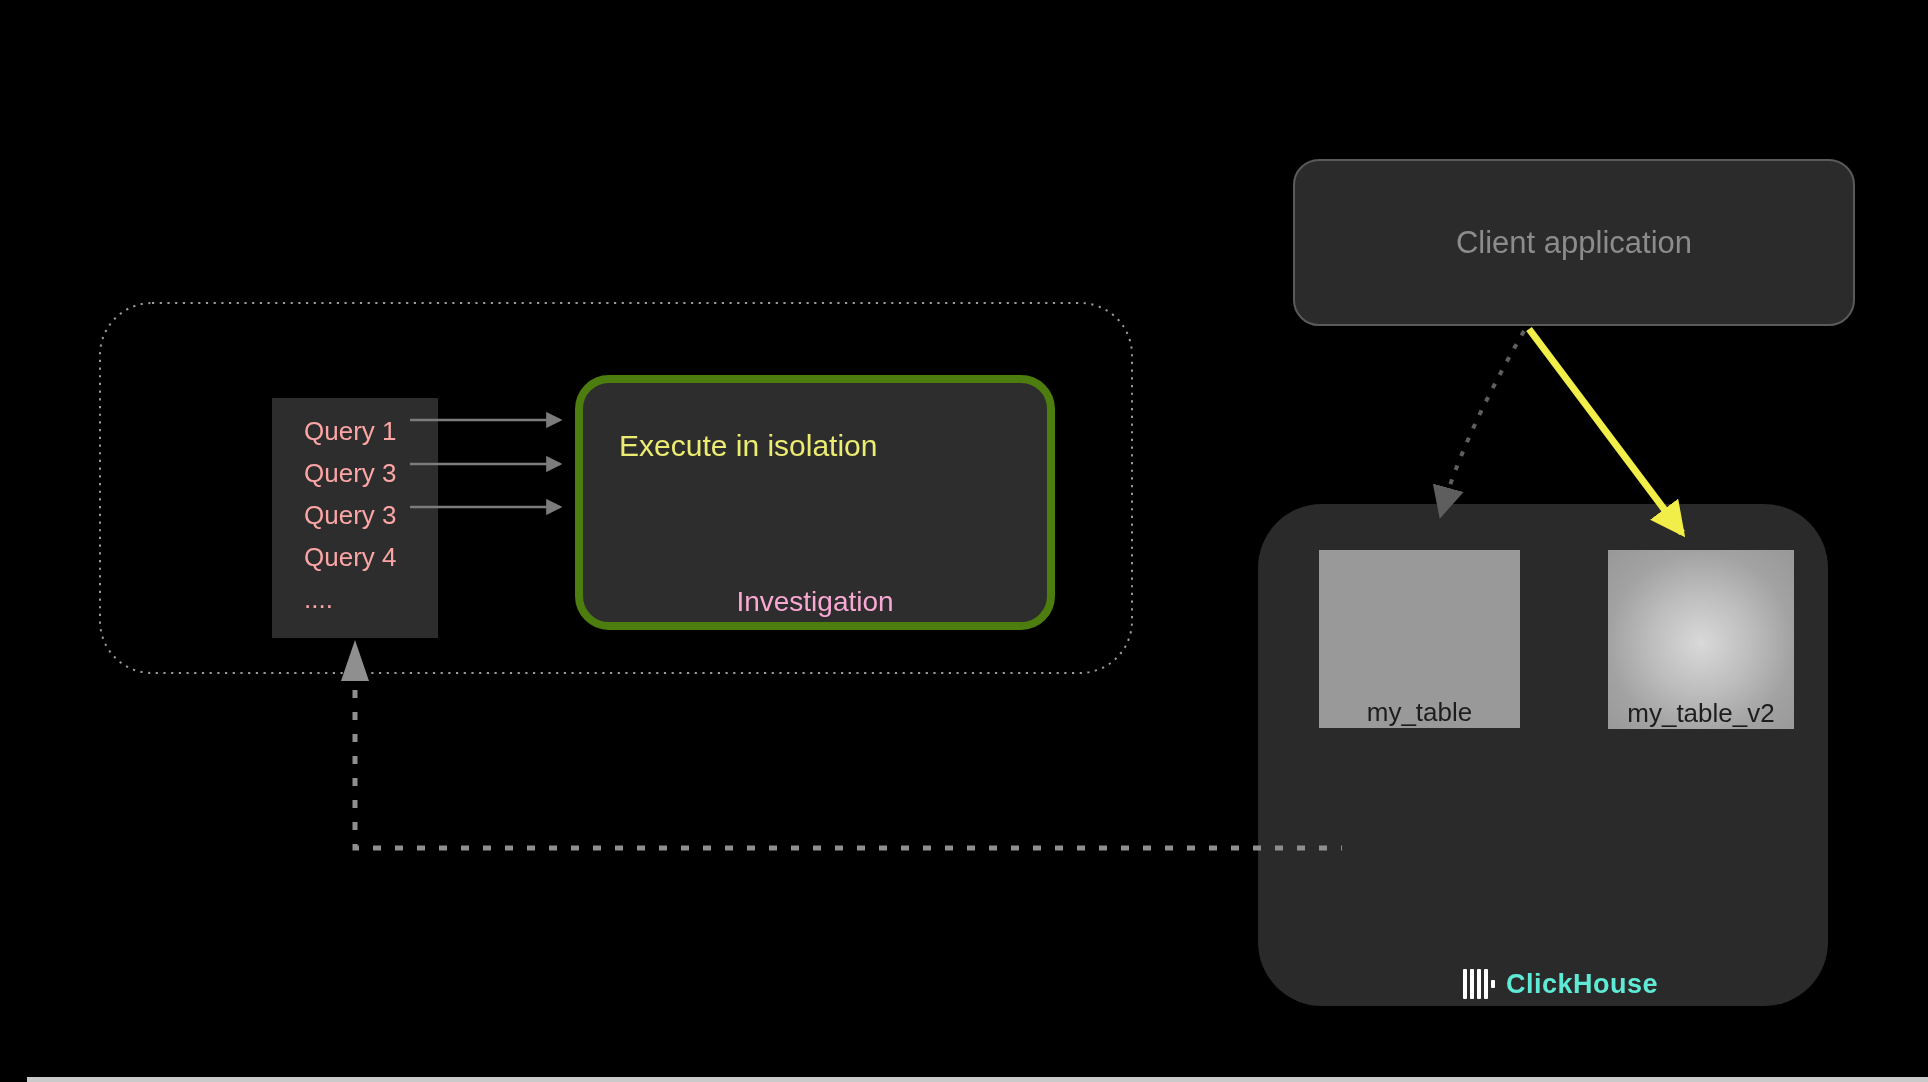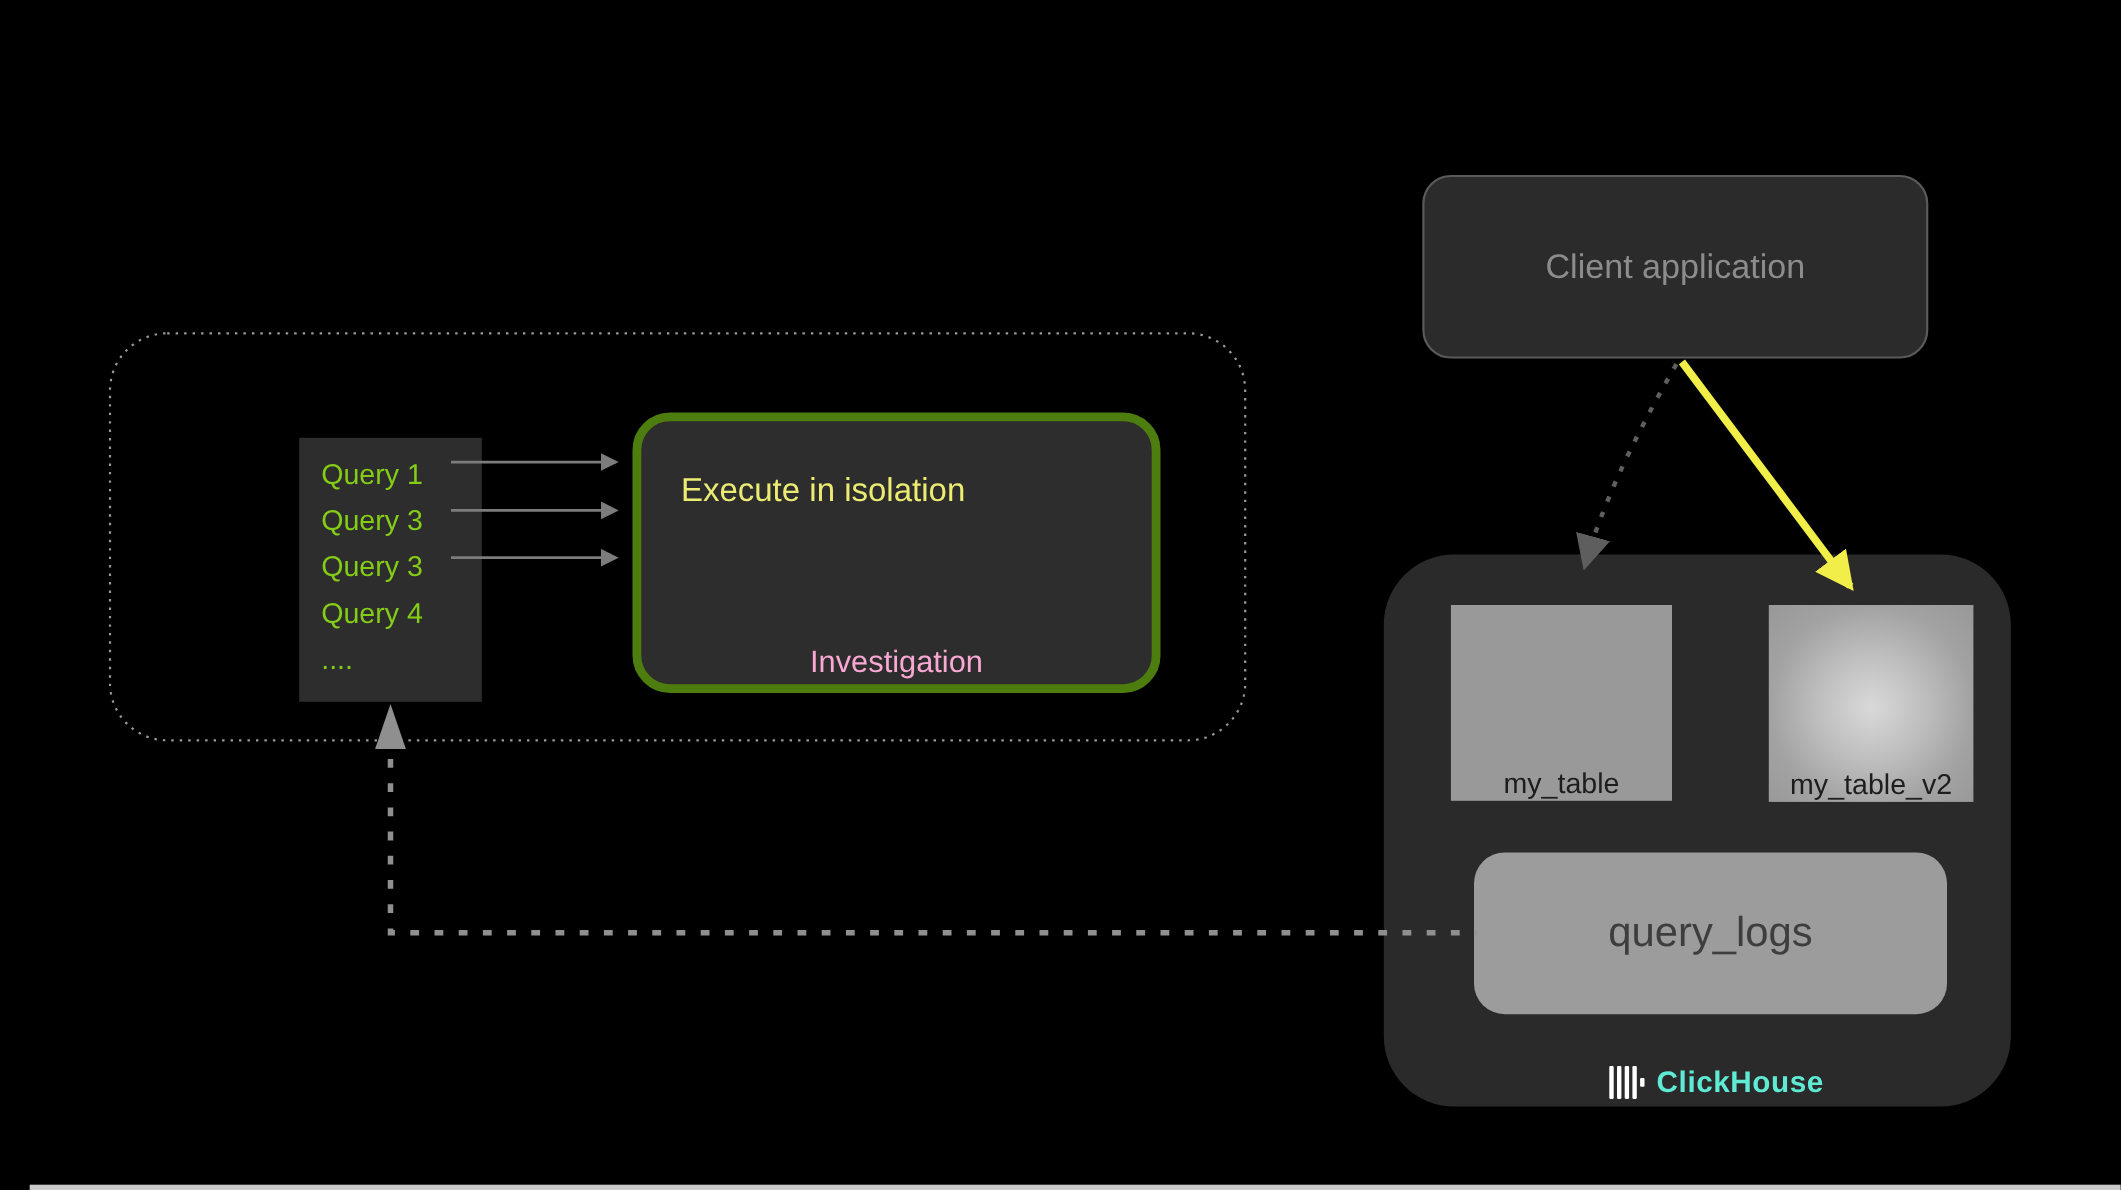--- a/index.html
+++ b/index.html
@@ -8,43 +8,43 @@
     font-family:"Liberation Sans","DejaVu Sans",sans-serif;
   }
   .stage *{box-sizing:border-box;}
 
   
   .query-panel{
     position:absolute;left:272px;top:398px;width:166px;height:240px;
     background:#2d2d2d;padding-top:12px;
   }
   .query-item{
-    display:block;height:42px;line-height:42px;padding-left:20px;
-    color:#84cc16;font-size:26px;white-space:nowrap;
+    display:block;height:42px;line-height:42px;padding-left:32px;
+    color:#fca5a5;font-size:26px;white-space:nowrap;
   }
   .inv-box{
     position:absolute;left:575px;top:375px;width:480px;height:255px;
     background:#2d2d2d;border:8px solid #4d7c0f;border-radius:34px;
   }
   .inv-tips{
     position:absolute;left:36px;top:44px;
     color:#eceb72;font-size:30px;line-height:38px;white-space:nowrap;
   }
   .inv-tip-single{
     position:absolute;left:36px;top:139px;
     color:#eceb72;font-size:30px;line-height:38px;white-space:nowrap;
   }
   .inv-label{
     position:absolute;left:0;right:0;top:203px;text-align:center;
     color:#f9a8d4;font-size:28px;
   }
 
   
   .client-box{
-    position:absolute;left:1293px;top:159px;width:460px;height:167px;
+    position:absolute;left:1293px;top:159px;width:562px;height:167px;
     background:#2b2b2b;border:2px solid #5a5a5a;border-radius:26px;
     display:flex;align-items:center;justify-content:center;
     color:#8c8c8c;font-size:31px;
   }
 
   
   .ch{
     position:absolute;left:1258px;top:504px;width:570px;height:502px;
     background:#2a2a2a;border-radius:64px;
   }
@@ -102,23 +102,20 @@
     <span>Client application</span>
   </div>
 
   <div class="ch">
     <div class="tbl my-table">
       <span>my_table</span>
     </div>
     <div class="tbl mtv2">
       <span>my_table_v2</span>
     </div>
-    <div class="qlogs">
-      <span>query_logs</span>
-    </div>
     <div class="brand">
       <span class="bars">
         <i></i>
           <i></i>
           <i></i>
           <i></i>
           <i class="dot"></i>
       </span>
       <span class="brand-text">ClickHouse</span>
     </div>

